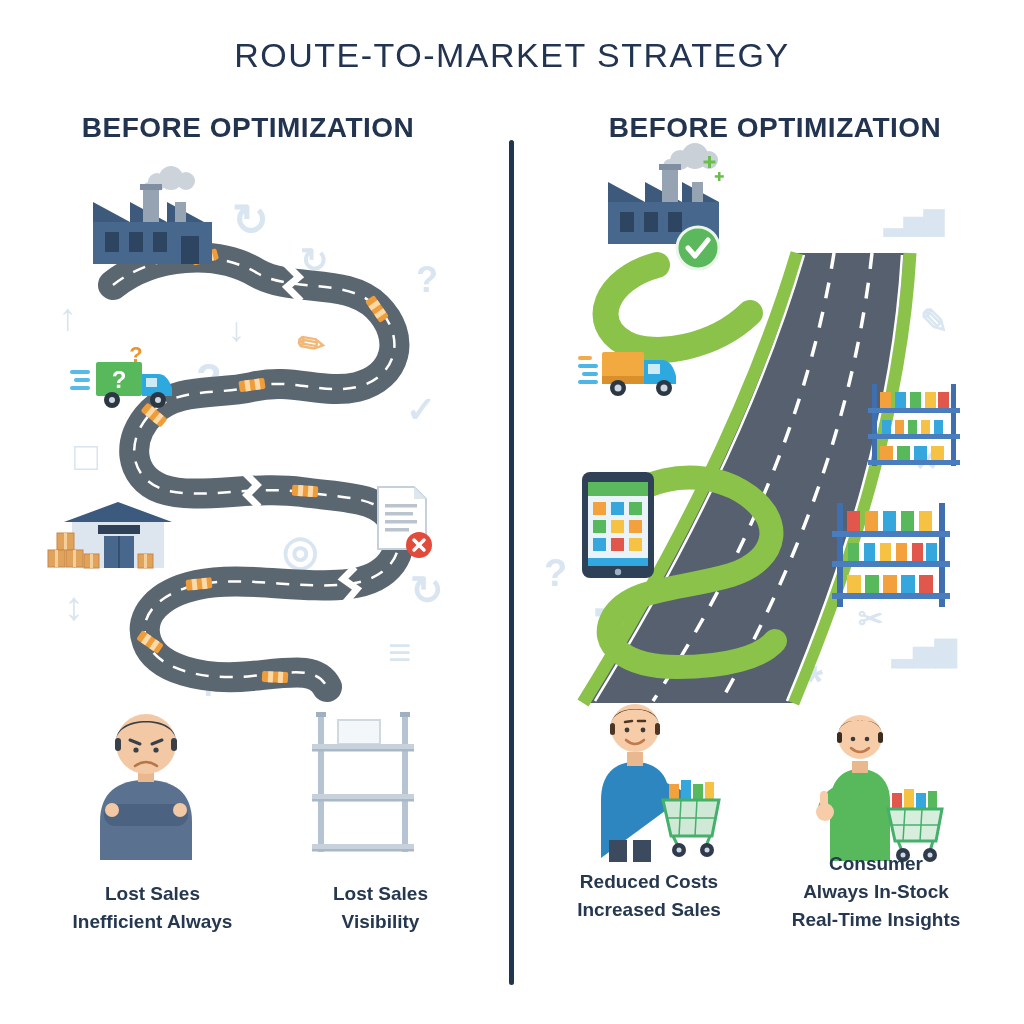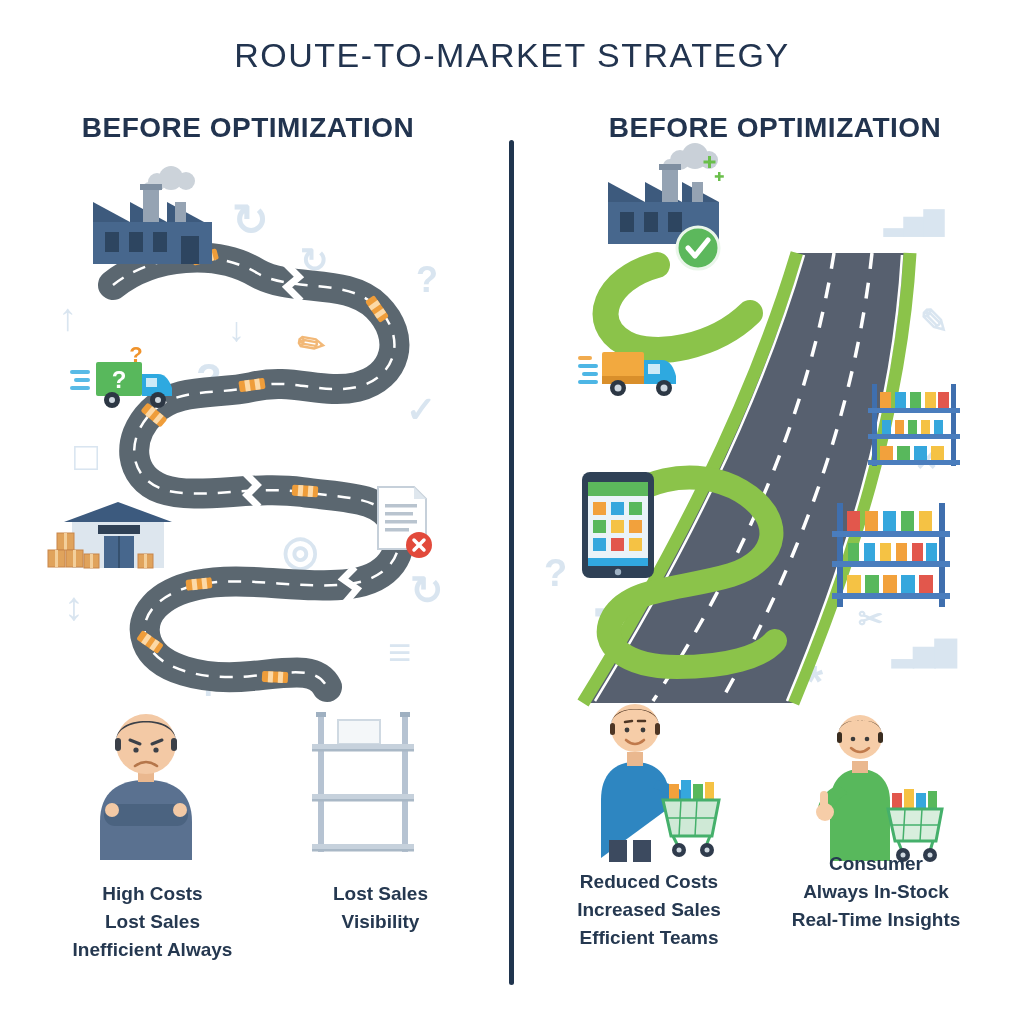--- a/index.html
+++ b/index.html
@@ -224,21 +224,20 @@
       <rect x="4" y="36" width="102" height="7" fill="#c6d1dc"></rect>
       <rect x="4" y="86" width="102" height="7" fill="#c6d1dc"></rect>
       <rect x="4" y="136" width="102" height="7" fill="#c6d1dc"></rect>
       <rect x="4" y="41" width="102" height="2.5" fill="#a9b8c6"></rect>
       <rect x="4" y="91" width="102" height="2.5" fill="#a9b8c6"></rect>
       <rect x="4" y="141" width="102" height="2.5" fill="#a9b8c6"></rect>
     </svg>
   </div>
 
   <div class="caption" style="left:40px;top:880px;width:225px">
-    <div>High Costs</div>
     <div>Lost Sales</div>
     <div>Inefficient Always</div>
   </div>
   <div class="caption" style="left:268px;top:880px;width:225px">
     <div>Lost Sales</div>
     <div>Visibility</div>
   </div>
 
   <div class="gfx" style="left:545px;top:235px">
     <svg width="435" height="480" viewBox="0 0 435 480">
@@ -448,21 +447,20 @@
           <circle cx="91" cy="160" r="2.5" fill="#cfd8e0"></circle>
         <circle cx="118" cy="160" r="7" fill="#2f3b4c"></circle>
           <circle cx="118" cy="160" r="2.5" fill="#cfd8e0"></circle>
       </g>
     </svg>
   </div>
 
   <div class="caption" style="left:535px;top:868px;width:228px">
     <div>Reduced Costs</div>
     <div>Increased Sales</div>
-    <div>Efficient Teams</div>
   </div>
   <div class="caption" style="left:762px;top:850px;width:228px">
     <div>Consumer</div>
     <div>Always In-Stock</div>
     <div>Real-Time Insights</div>
   </div>
 
 </div>
 
 </body></html>

